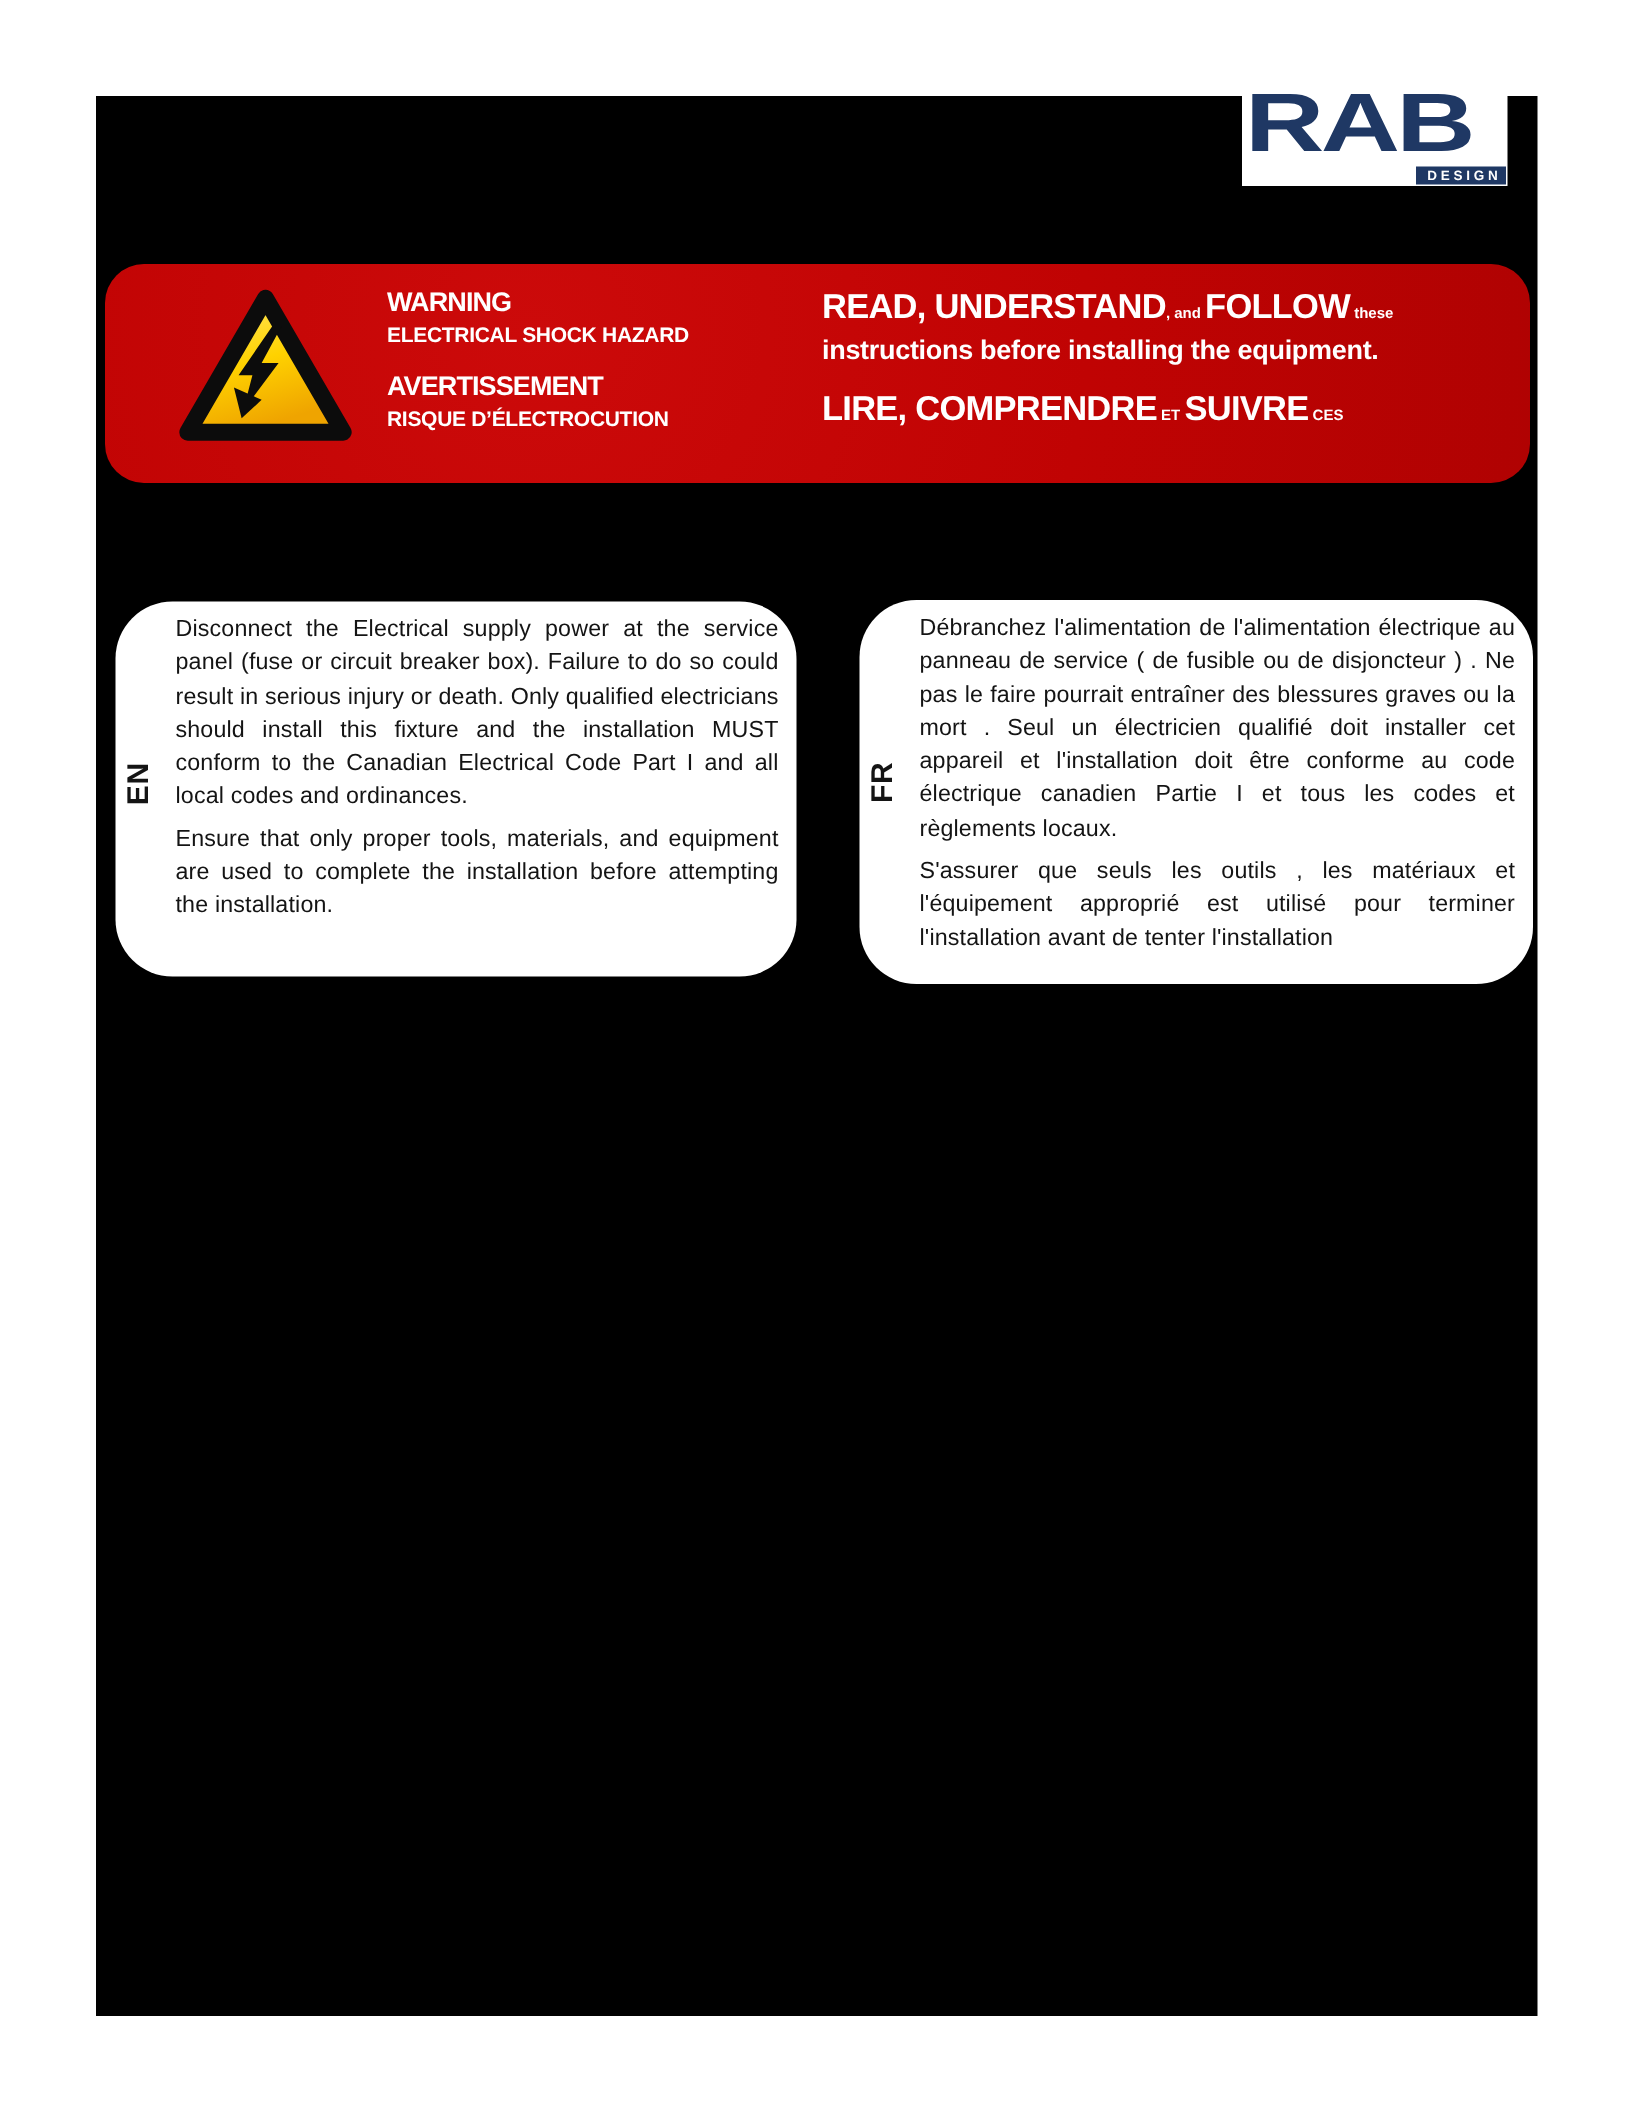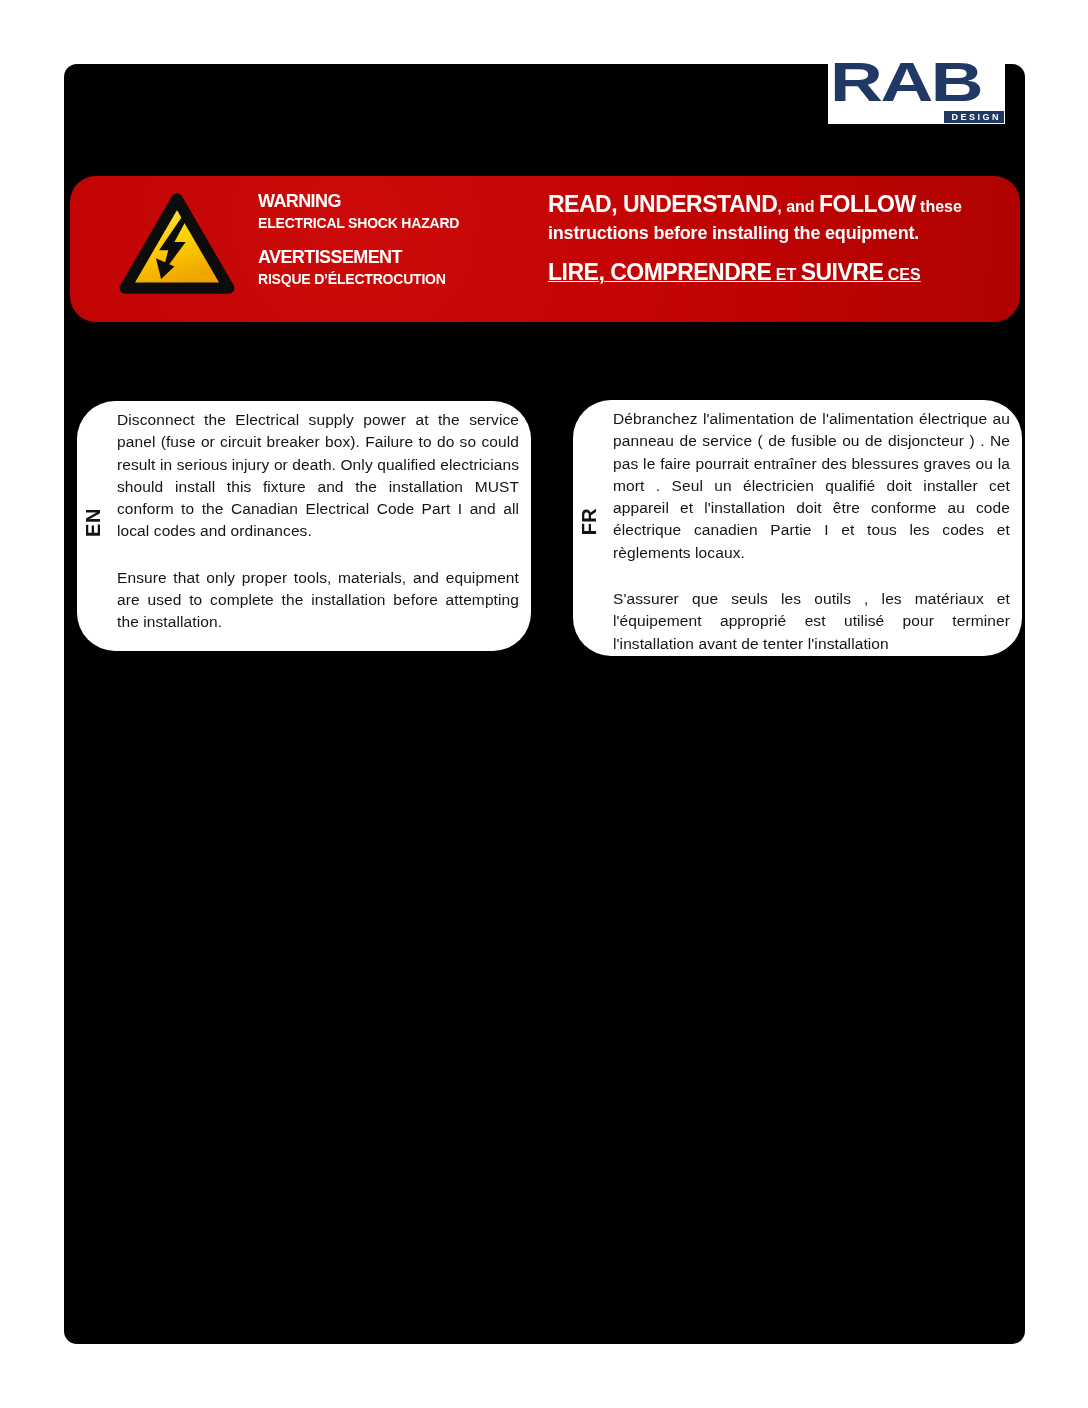--- a/index.html
+++ b/index.html
@@ -2,21 +2,21 @@
 <html style="--banner_red: #C00303; --logo_navy: #1F3864; --triangle_yellow: #FFD200; --page_black: #000000; --page_white: #FFFFFF;"><head>
 <meta charset="utf-8">
 <style>
   html,body { margin:0; padding:0; }
   body {
     width:1088px; height:1408px; background:#fff;
     font-family:"Liberation Sans","DejaVu Sans",sans-serif;
     -webkit-font-smoothing:antialiased;
   }
   .page { position:relative; width:1088px; height:1408px; background:var(--page_white,#fff); overflow:hidden; }
-  .black-panel { position:absolute; left:64px; top:64px; width:961px; height:1280px; background:var(--page_black,#000);border-radius:13px; }
+  .black-panel { position:absolute; left:64px; top:64px; width:961px; height:1280px; background:var(--page_black,#000); }
 
   
   .logo { position:absolute; left:764px; top:-1px; width:177px; height:61px; background:#fff; }
   .logo-brand {
     position:absolute; left:2px; top:-9px;
     font-size:60px; font-weight:bold; color:var(--logo_navy,#1F3864);
     letter-spacing:-2px; transform:scaleX(1.22) scaleY(0.92); transform-origin:left top;
     line-height:61px; white-space:nowrap;
   }
   .logo-design {
@@ -33,36 +33,36 @@
     border-radius:26px;
   }
   .triangle { position:absolute; left:48px; top:14px; width:118px; height:108px; }
   .banner-left  { position:absolute; left:188px; top:15px; color:#fff; }
   .banner-right { position:absolute; left:478px; top:15px; color:#fff; }
   .big-line { font-size:18px; font-weight:bold; letter-spacing:-0.6px; line-height:1.12; white-space:nowrap; }
   .sub-line { font-size:14px; font-weight:bold; letter-spacing:-0.2px; margin-top:4px; white-space:nowrap; }
   .mt { margin-top:16px; }
   .mix-line { line-height:1.15; white-space:nowrap; }
   .seg-big   { font-size:23px;   font-weight:bold; letter-spacing:-0.5px; }
-  .seg-small { font-size:16px; font-weight:bold; }
+  .seg-small { font-size:10px; font-weight:bold; }
   .sub-line2 { font-size:18px; font-weight:bold; letter-spacing:-0.2px; margin-top:6px; white-space:nowrap; }
-  .mt2 { margin-top:15px;text-decoration:underline; }
+  .mt2 { margin-top:15px; }
 
   
   .note-box {
     position:absolute; background:#fff; color:#141414;
     border-radius:38px; box-sizing:border-box;
   }
   .en-box { left:13px;  top:337px; width:454px; height:250px; padding:8px 12px 0 40px; }
   .fr-box { left:509px; top:336px; width:449px; height:256px; padding:8px 12px 0 40px; }
   .note-box p {
     margin:0; text-align:justify;
     font-size:15.5px; line-height:22.3px; letter-spacing:0.1px;
   }
-  .note-box p + p { margin-top:24px; }
+  .note-box p + p { margin-top:6px; }
   .vlabel {
     position:absolute; left:-9px; top:110px; width:50px;
     text-align:center; transform:rotate(-90deg);
     font-size:20px; font-weight:bold; letter-spacing:0.5px; color:#141414;
   }
 </style>
 </head>
 <body>
 
 <div class="page">

